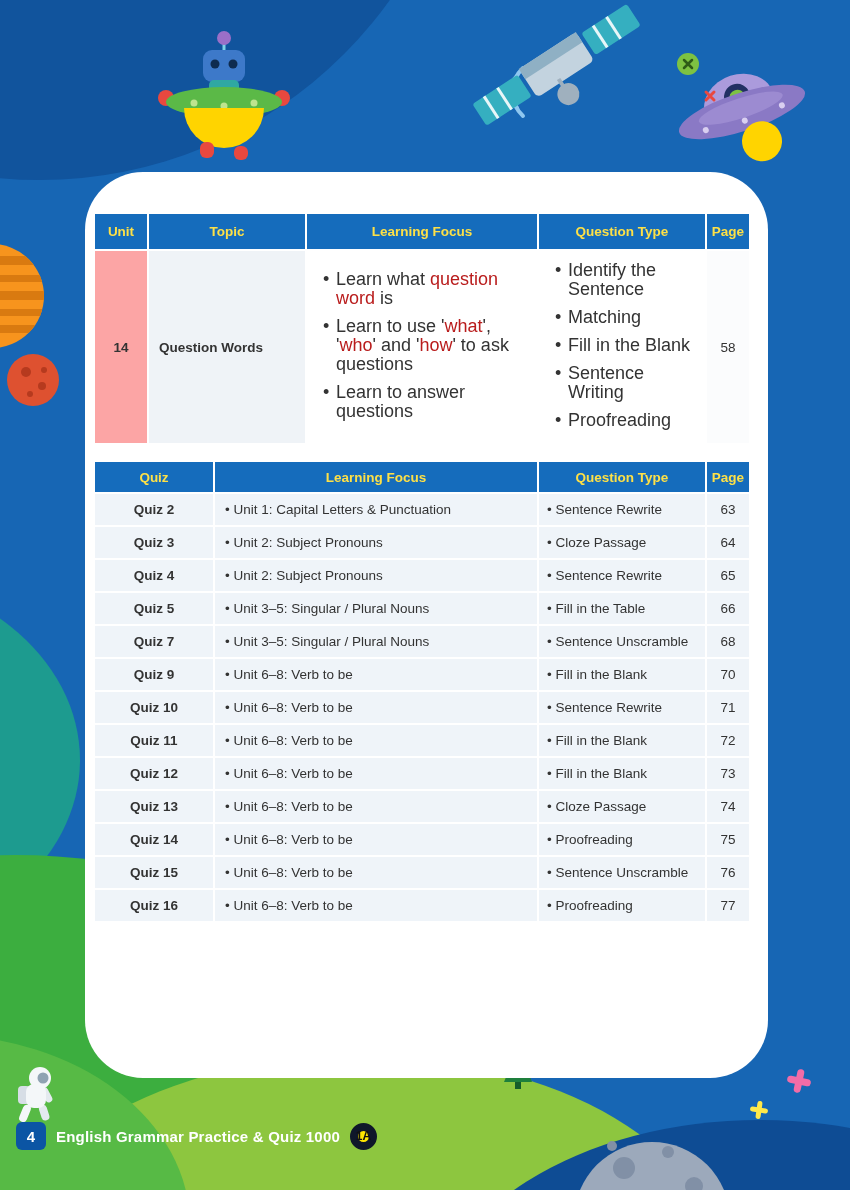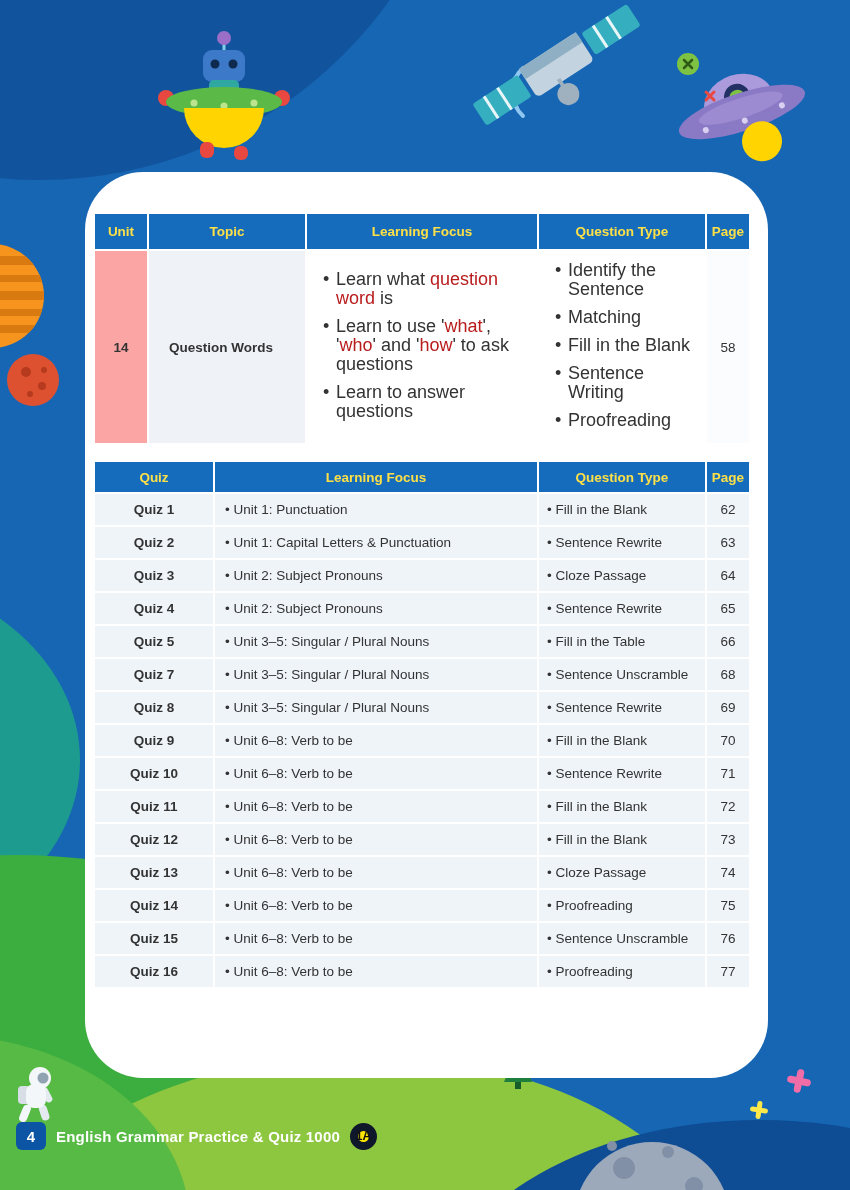--- a/index.html
+++ b/index.html
@@ -22,21 +22,21 @@
     background: #156CBC; color: #fde047; font-size: 13.5px; font-weight: bold;
     border: 2px solid #fff; text-align: center;
   }
   .unit-tbl th { height: 37px; }
   .quiz-tbl th { height: 32px; }
 
   .tbl td { border: 2px solid #fff; font-size: 13.5px; color: #333; vertical-align: middle; }
 
   
   .c-unit  { background: #fca5a5; color: #1568B5; font-size: 21px; font-weight: bold; text-align: center; }
-  .c-topic { background: #EFF3F7; color: #1568B5; font-size: 15.5px; font-weight: bold; padding-left: 20px; }
+  .c-topic { background: #EFF3F7; color: #1568B5; font-size: 15.5px; font-weight: bold; padding-left: 10px; }
   .c-focus, .c-qtype { background: #fff; padding: 10px 4px 4px 16px; vertical-align: top; }
   .c-upage { background: #FBFCFD; text-align: center; font-size: 14px; }
 
   .blist { list-style: none; }
   .blist li { position: relative; padding-left: 13px; font-size: 18px; color: #333; line-height: 19px; margin-bottom: 9px; }
   .blist li::before { content: "•"; position: absolute; left: 0; top: 0; color: #333; }
   .hl { color: #b91c1c; }
 
   
   .quiz-tbl td { height: 33px; background: #EFF4F9; }
@@ -245,26 +245,20 @@
       <thead>
         <tr>
           <th>Quiz</th>
           <th>Learning Focus</th>
           <th>Question Type</th>
           <th>Page</th>
         </tr>
       </thead>
       <tbody>
           <tr>
-            <td class="c-quiz">Quiz 1</td>
-            <td class="c-qfocus bullet">Unit 1: Punctuation</td>
-            <td class="c-qtype2 bullet">Fill in the Blank</td>
-            <td class="c-qpage">62</td>
-          </tr>
-          <tr>
             <td class="c-quiz">Quiz 2</td>
             <td class="c-qfocus bullet">Unit 1: Capital Letters &amp; Punctuation</td>
             <td class="c-qtype2 bullet">Sentence Rewrite</td>
             <td class="c-qpage">63</td>
           </tr>
           <tr>
             <td class="c-quiz">Quiz 3</td>
             <td class="c-qfocus bullet">Unit 2: Subject Pronouns</td>
             <td class="c-qtype2 bullet">Cloze Passage</td>
             <td class="c-qpage">64</td>
@@ -279,26 +273,20 @@
             <td class="c-quiz">Quiz 5</td>
             <td class="c-qfocus bullet">Unit 3–5: Singular / Plural Nouns</td>
             <td class="c-qtype2 bullet">Fill in the Table</td>
             <td class="c-qpage">66</td>
           </tr>
           <tr>
             <td class="c-quiz">Quiz 7</td>
             <td class="c-qfocus bullet">Unit 3–5: Singular / Plural Nouns</td>
             <td class="c-qtype2 bullet">Sentence Unscramble</td>
             <td class="c-qpage">68</td>
-          </tr>
-          <tr>
-            <td class="c-quiz">Quiz 8</td>
-            <td class="c-qfocus bullet">Unit 3–5: Singular / Plural Nouns</td>
-            <td class="c-qtype2 bullet">Sentence Rewrite</td>
-            <td class="c-qpage">69</td>
           </tr>
           <tr>
             <td class="c-quiz">Quiz 9</td>
             <td class="c-qfocus bullet">Unit 6–8: Verb to be</td>
             <td class="c-qtype2 bullet">Fill in the Blank</td>
             <td class="c-qpage">70</td>
           </tr>
           <tr>
             <td class="c-quiz">Quiz 10</td>
             <td class="c-qfocus bullet">Unit 6–8: Verb to be</td>

